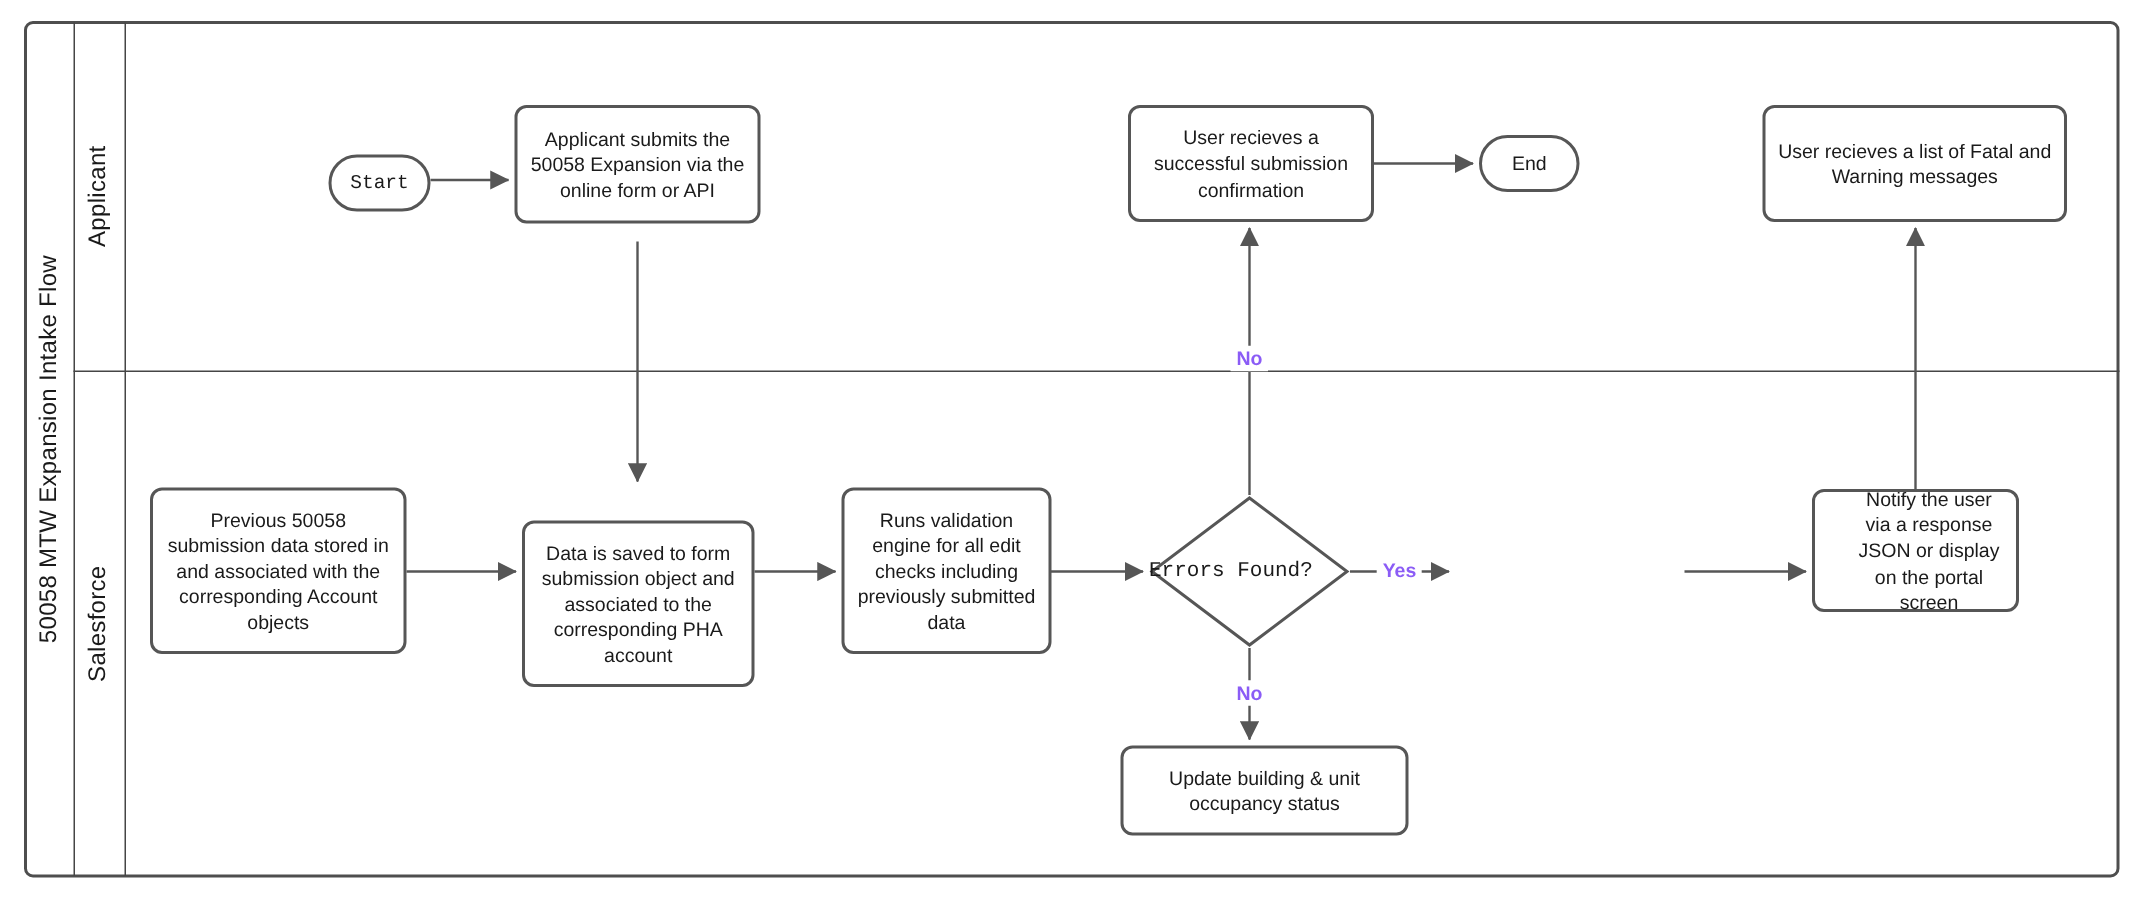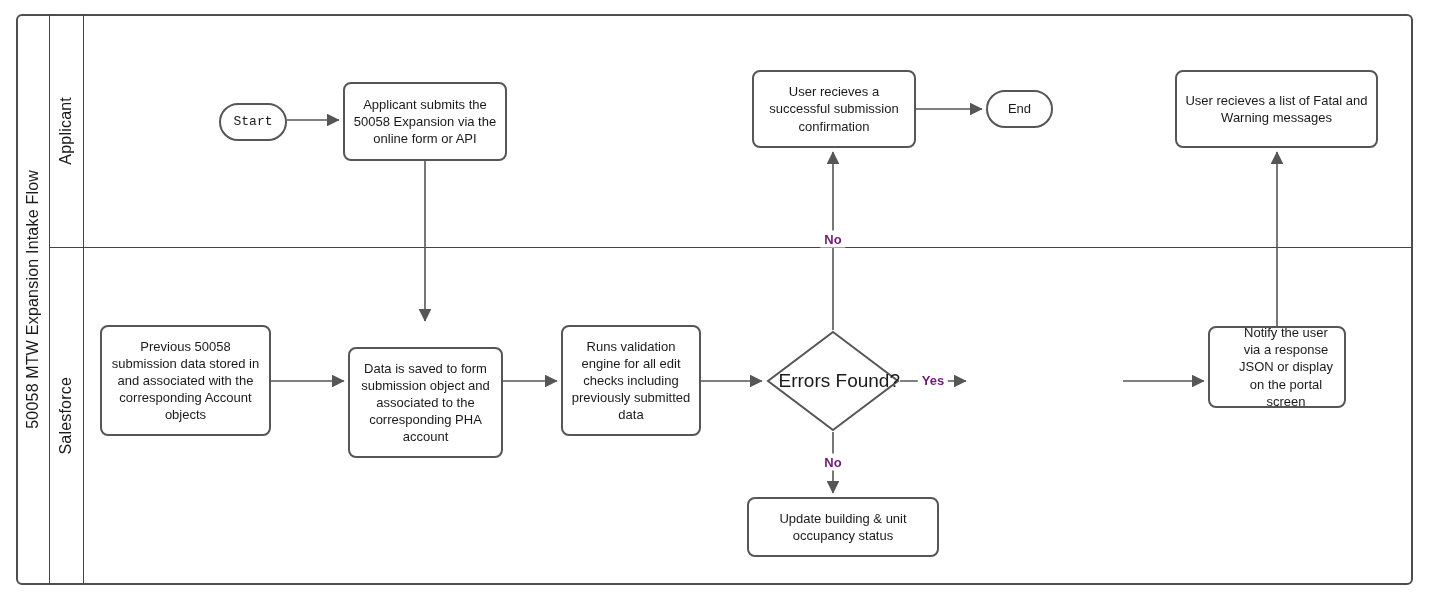--- a/index.html
+++ b/index.html
@@ -71,33 +71,34 @@
     font-size: 13px;
     line-height: 1.32;
     padding: 4px 6px;
     z-index: 3;
   }
   .terminator { border-radius: 19px; }
   .diamond-wrap {
     position: absolute;
     display: flex;
     align-items: center;
-    justify-content: flex-end;
+    justify-content: flex-start;
     text-align: center;
-    font-size: 19px;
+    font-size: 14px;
     z-index: 3;
+    font-family: Liberation Mono, monospace;
   }
   .diamond-wrap svg { position: absolute; left: 0; top: 0; }
   .diamond-label { position: relative; z-index: 1; }
   .edge-label {
     position: absolute;
     transform: translate(-50%, -50%);
     font-size: 13px;
     font-weight: 700;
-    color: #701a75;
+    color: #8b5cf6;
     background: #ffffff;
     padding: 1px 4px;
     z-index: 4;
     white-space: nowrap;
   }
 </style>
 </head>
 <body>
 
 <div class="canvas">
@@ -132,21 +133,21 @@
     <line x1="900" y1="381" x2="966" y2="381" stroke="#565656" stroke-width="1.6" marker-end="url(#arrow)"></line>
     <line x1="833" y1="432" x2="833" y2="493" stroke="#565656" stroke-width="1.6" marker-end="url(#arrow)"></line>
     <line x1="1123" y1="381" x2="1204" y2="381" stroke="#565656" stroke-width="1.6" marker-end="url(#arrow)"></line>
     <line x1="1277" y1="326" x2="1277" y2="152" stroke="#565656" stroke-width="1.6" marker-end="url(#arrow)"></line>
     <line x1="916" y1="109" x2="982" y2="109" stroke="#565656" stroke-width="1.6" marker-end="url(#arrow)"></line>
   </svg>
 
   <div class="node terminator" style="left:219px;top:103px;width:68px;height:38px;font-family:Liberation Mono, monospace;">
     <span>Start</span>
   </div>
-  <div class="node" style="left:343px;top:82px;width:164px;height:79px;">
+  <div class="node" style="left:343px;top:70px;width:164px;height:79px;">
     <span>Applicant submits the 50058 Expansion via the online form or API</span>
   </div>
   <div class="node" style="left:752px;top:70px;width:164px;height:78px;text-align:center;">
     <span>User recieves a successful submission confirmation</span>
   </div>
   <div class="node terminator" style="left:986px;top:90px;width:67px;height:38px;">
     <span>End</span>
   </div>
   <div class="node" style="left:1175px;top:70px;width:203px;height:78px;">
     <span>User recieves a list of Fatal and Warning messages</span>

